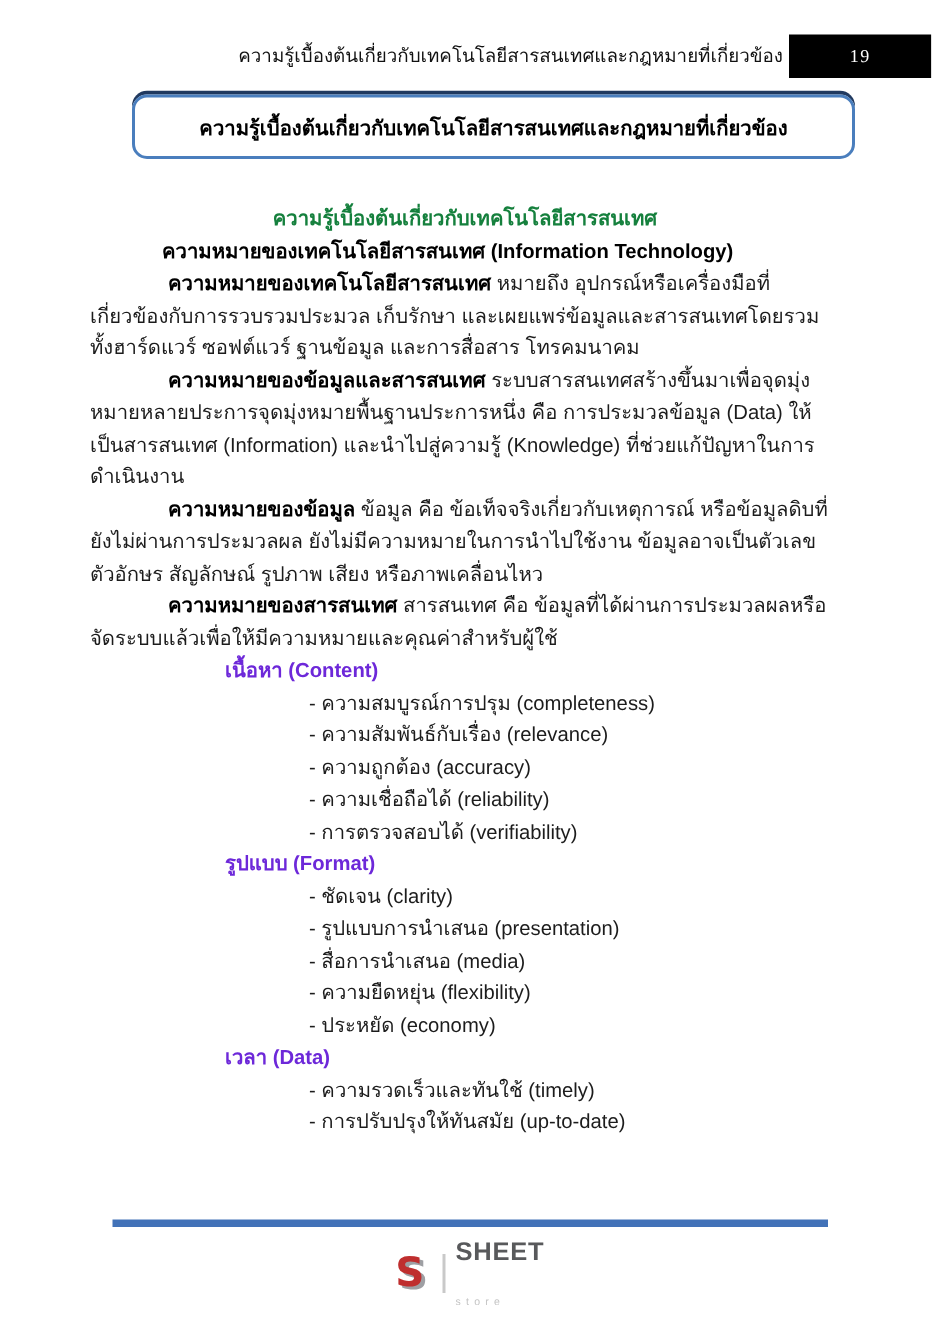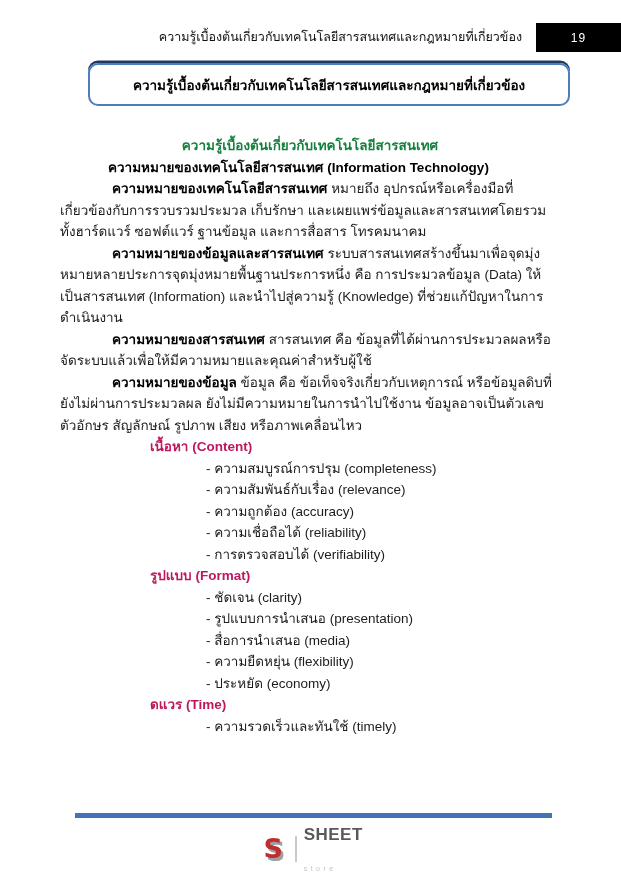--- a/index.html
+++ b/index.html
@@ -11,24 +11,24 @@
     color:#1c1c1c;
     overflow:hidden;
   }
   
   .running-title{
     position:absolute;top:27px;right:99px;
     font-size:12.5px;color:#111;white-space:nowrap;
   }
   .page-num-box{
     position:absolute;top:23px;right:0;
-    width:85px;height:29px;
+    width:95px;height:29px;
     background:#000000;color:#ffffff;
     display:flex;align-items:center;justify-content:center;
-    font-size:12px;letter-spacing:1px;
+    font-size:12px;letter-spacing:1px;font-family:Liberation Serif, serif;
   }
   
   .title-box{
     position:absolute;top:63px;left:88px;
     width:458px;height:39px;
     border:2.5px solid #4a7ebd;
     border-radius:10px;
     box-shadow:0 -2.5px 0 #20395f;
     display:flex;align-items:center;justify-content:center;
     font-weight:bold;font-size:13.5px;color:#000;
@@ -38,21 +38,21 @@
   .body-text{
     position:absolute;top:135px;left:60px;
     width:500px;
     font-size:13.5px;line-height:21.5px;
   }
   .center-bold{text-align:center;font-weight:bold;color:#15803d;}
   .sub-bold{text-indent:48px;font-weight:bold;color:#000;}
   .para{text-indent:52px;margin:0;}
   .para b{color:#000;}
   .char-heading{margin-left:62px;font-weight:bold;color:#000;}
-  .group-title{margin-left:90px;font-weight:bold;color:#be185d;}
+  .group-title{margin-left:90px;font-weight:bold;color:#6d28d9;}
   .item{margin-left:146px;}
   
   .footer-bar{
     position:absolute;top:813px;left:75px;
     width:477px;height:5px;
     background:#4272b8;
   }
   .logo{
     position:absolute;top:826px;left:0;right:0;
     display:flex;align-items:center;justify-content:center;gap:7px;
@@ -91,40 +91,41 @@
   <div class="title-box">
     <span>ความรู้เบื้องต้นเกี่ยวกับเทคโนโลยีสารสนเทศและกฎหมายที่เกี่ยวข้อง</span>
   </div>
 
   <div class="body-text">
     <div class="center-bold">ความรู้เบื้องต้นเกี่ยวกับเทคโนโลยีสารสนเทศ</div>
     <div class="sub-bold">ความหมายของเทคโนโลยีสารสนเทศ (Information Technology)</div>
 
     <p class="para"><b>ความหมายของเทคโนโลยีสารสนเทศ</b><span> หมายถึง อุปกรณ์หรือเครื่องมือที่เกี่ยวข้องกับการรวบรวมประมวล เก็บรักษา และเผยแพร่ข้อมูลและสารสนเทศโดยรวมทั้งฮาร์ดแวร์ ซอฟต์แวร์ ฐานข้อมูล และการสื่อสาร โทรคมนาคม</span></p>
     <p class="para"><b>ความหมายของข้อมูลและสารสนเทศ</b><span> ระบบสารสนเทศสร้างขึ้นมาเพื่อจุดมุ่งหมายหลายประการจุดมุ่งหมายพื้นฐานประการหนึ่ง คือ การประมวลข้อมูล (Data) ให้เป็นสารสนเทศ (Information) และนำไปสู่ความรู้ (Knowledge) ที่ช่วยแก้ปัญหาในการดำเนินงาน</span></p>
+    <p class="para"><b>ความหมายของข้อมูล</b><span> ข้อมูล คือ ข้อเท็จจริงเกี่ยวกับเหตุการณ์ หรือข้อมูลดิบที่ยังไม่ผ่านการประมวลผล ยังไม่มีความหมายในการนำไปใช้งาน ข้อมูลอาจเป็นตัวเลข ตัวอักษร สัญลักษณ์ รูปภาพ เสียง หรือภาพเคลื่อนไหว</span></p>
     <p class="para"><b>ความหมายของสารสนเทศ</b><span> สารสนเทศ คือ ข้อมูลที่ได้ผ่านการประมวลผลหรือจัดระบบแล้วเพื่อให้มีความหมายและคุณค่าสำหรับผู้ใช้</span></p>
-    <p class="para"><b>ความหมายของข้อมูล</b><span> ข้อมูล คือ ข้อเท็จจริงเกี่ยวกับเหตุการณ์ หรือข้อมูลดิบที่ยังไม่ผ่านการประมวลผล ยังไม่มีความหมายในการนำไปใช้งาน ข้อมูลอาจเป็นตัวเลข ตัวอักษร สัญลักษณ์ รูปภาพ เสียง หรือภาพเคลื่อนไหว</span></p>
 
 
     <div class="group-title">เนื้อหา (Content)</div>
     <div class="item">- ความสมบูรณ์การปรุม (completeness)</div>
     <div class="item">- ความสัมพันธ์กับเรื่อง (relevance)</div>
     <div class="item">- ความถูกต้อง (accuracy)</div>
     <div class="item">- ความเชื่อถือได้ (reliability)</div>
     <div class="item">- การตรวจสอบได้ (verifiability)</div>
 
     <div class="group-title">รูปแบบ (Format)</div>
     <div class="item">- ชัดเจน (clarity)</div>
     <div class="item">- รูปแบบการนำเสนอ (presentation)</div>
     <div class="item">- สื่อการนำเสนอ (media)</div>
     <div class="item">- ความยืดหยุ่น (flexibility)</div>
     <div class="item">- ประหยัด (economy)</div>
 
-    <div class="group-title">ดแวร (Time)</div>
+    <div class="group-title">เวลา (Data)</div>
     <div class="item">- ความรวดเร็วและทันใช้ (timely)</div>
+    <div class="item">- การปรับปรุงให้ทันสมัย (up-to-date)</div>
   </div>
 
   <div class="footer-bar"></div>
   <div class="logo">
     <span class="logo-mark">
       <span class="s-back">S</span>
       <span class="s-front">S</span>
     </span>
     <span class="logo-divider"></span>
     <span class="logo-text">

